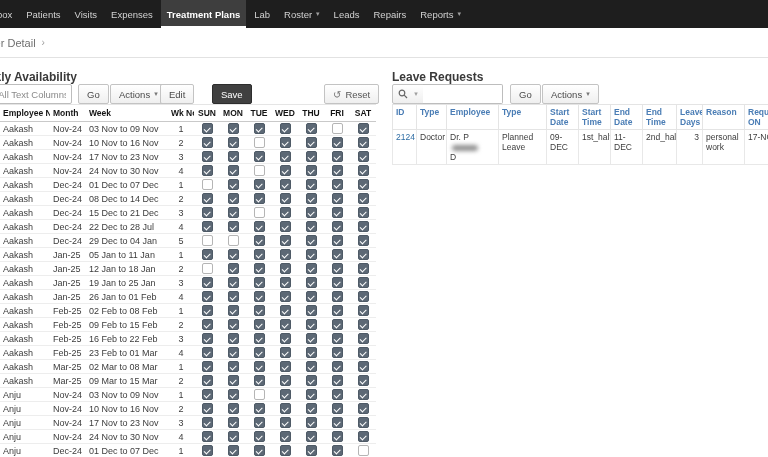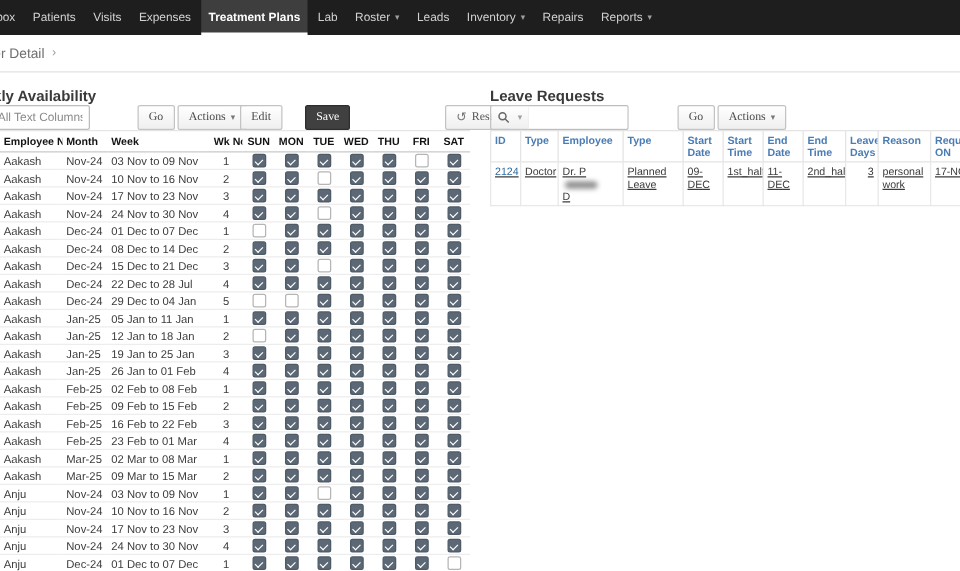--- a/index.html
+++ b/index.html
@@ -34,23 +34,23 @@
   }
   .breadcrumb { margin-left: -28px; font-size: 11px; color: #6f6f6f; display: flex; align-items: center; gap: 6px; white-space: nowrap; }
   .breadcrumb .chev { color: #a0a0a0; font-size: 10px; }
 
   
   .panel-title { font-size: 12px; color: #3a3a3a; white-space: nowrap; }
   .btn {
     position: absolute; top: 26px; height: 20px;
     background: linear-gradient(#ffffff, #efefef);
     border: 1px solid #c3c3c3; border-radius: 2px;
-    font-size: 9.5px; color: #4a4a4a; font-family: Liberation Serif, serif;
+    font-size: 9.5px; color: #4a4a4a; font-family: Liberation Sans, sans-serif;
     display: inline-flex; align-items: center; justify-content: center;
-    padding: 0 8px; cursor: pointer; white-space: nowrap; margin-left: 32px;
+    padding: 0 8px; cursor: pointer; white-space: nowrap;
   }
   .btn .caret { color: #777; }
   .btn.primary { background: #404040; color: #fff; border-color: #2d2d2d; }
 
   
   .avail-panel { position: absolute; top: 58px; left: 0; width: 378px; height: 399px; }
   .avail-panel .panel-title { position: absolute; top: 12px; left: -30px; }
   .tb-input {
     position: absolute; top: 26px; left: -50px; width: 122px; height: 20px;
     border: 1px solid #bdbdbd; border-radius: 2px;
@@ -110,21 +110,21 @@
 
   .leave-table { position: absolute; top: 46px; left: 2px; width: 396px; }
   .leave-table th {
     font-size: 8.5px; font-weight: bold; color: #4a7db5;
     text-align: left; padding: 2px 3px; vertical-align: top;
     border: 1px solid #e4e4e4; background: #fff; height: 24px;
     overflow: hidden; cursor: pointer;
   }
   .leave-table td {
     font-size: 8.5px; color: #3c3c3c; padding: 2px 3px; vertical-align: top;
-    border: 1px solid #e8e8e8; height: 30px; overflow: hidden; text-decoration: underline;
+    border: 1px solid #e8e8e8; height: 30px; overflow: hidden;
   }
   .leave-table td.num { text-align: right; }
   .id-link { color: #2e6da4; text-decoration: none; cursor: pointer; }
   .redact {
     display: inline-block; width: 26px; height: 6px; background: #909090;
     border-radius: 3px; filter: blur(2px); vertical-align: middle; margin-left: 2px;
   }
   .mag { display: inline-block; }
 </style>
 </head>
@@ -149,24 +149,20 @@
       </li>
       <li class="nav-item">
         <span>Lab</span>
       </li>
       <li class="nav-item">
         <span>Roster</span>
         <span class="caret">▾</span>
       </li>
       <li class="nav-item">
         <span>Leads</span>
-      </li>
-      <li class="nav-item">
-        <span>Inventory</span>
-        <span class="caret">▾</span>
       </li>
       <li class="nav-item">
         <span>Repairs</span>
       </li>
       <li class="nav-item">
         <span>Reports</span>
         <span class="caret">▾</span>
       </li>
     </ul>
 </nav>

